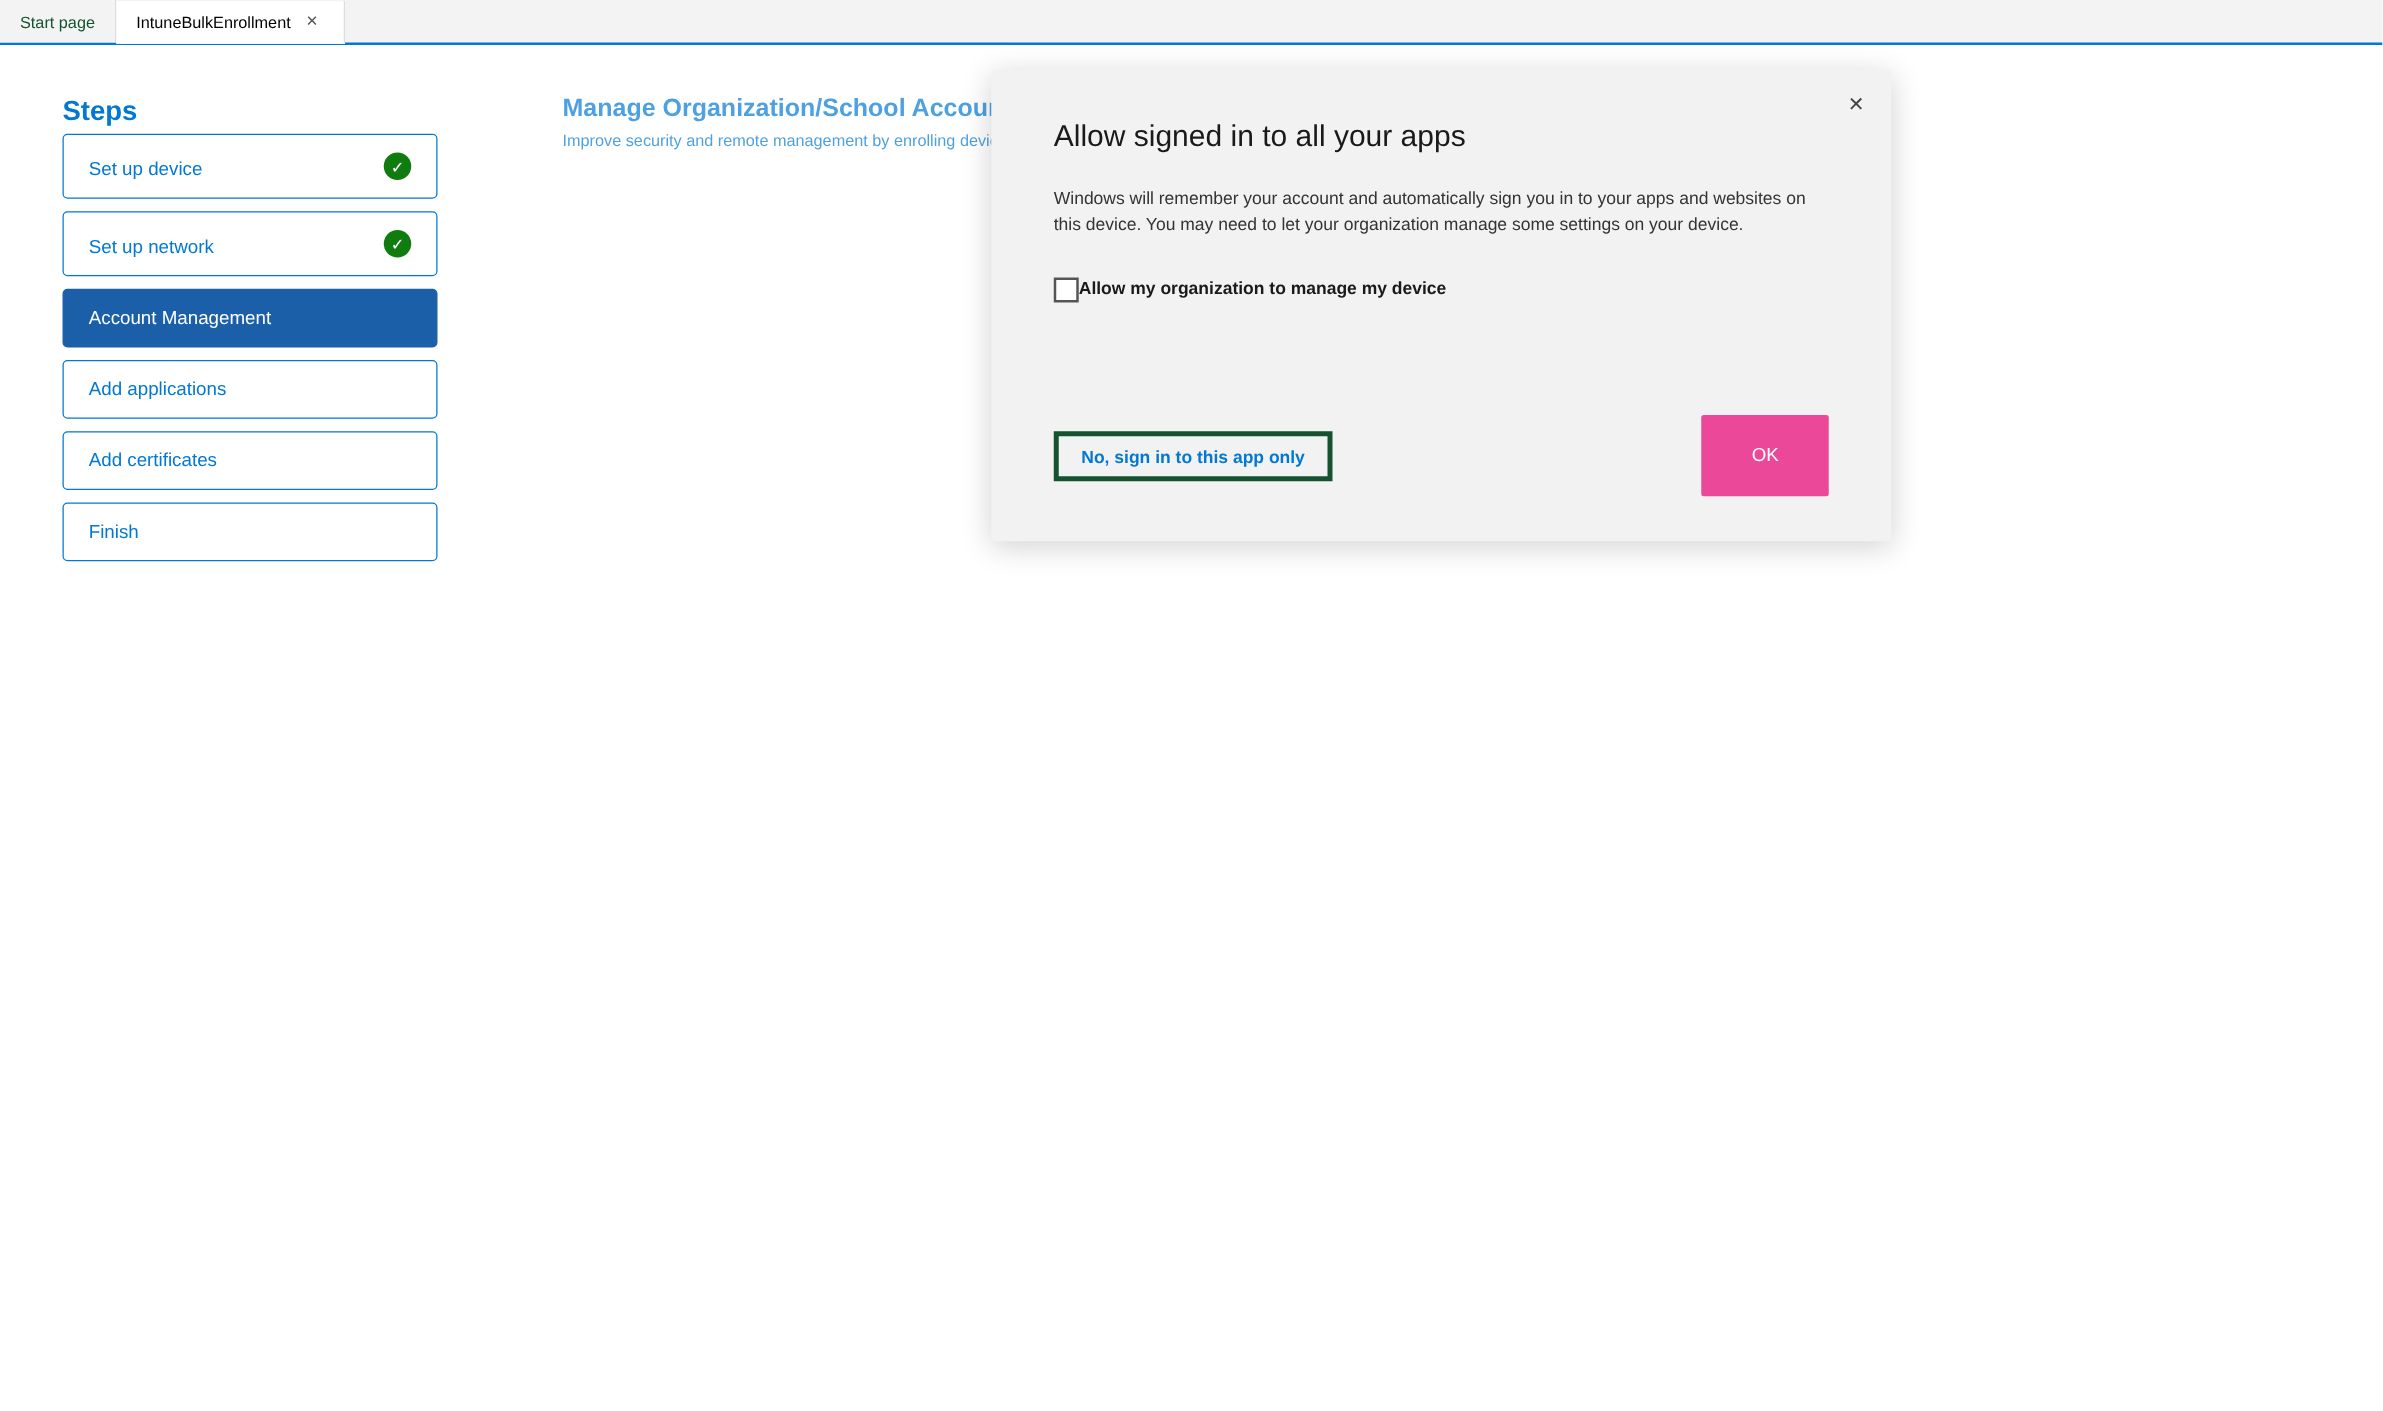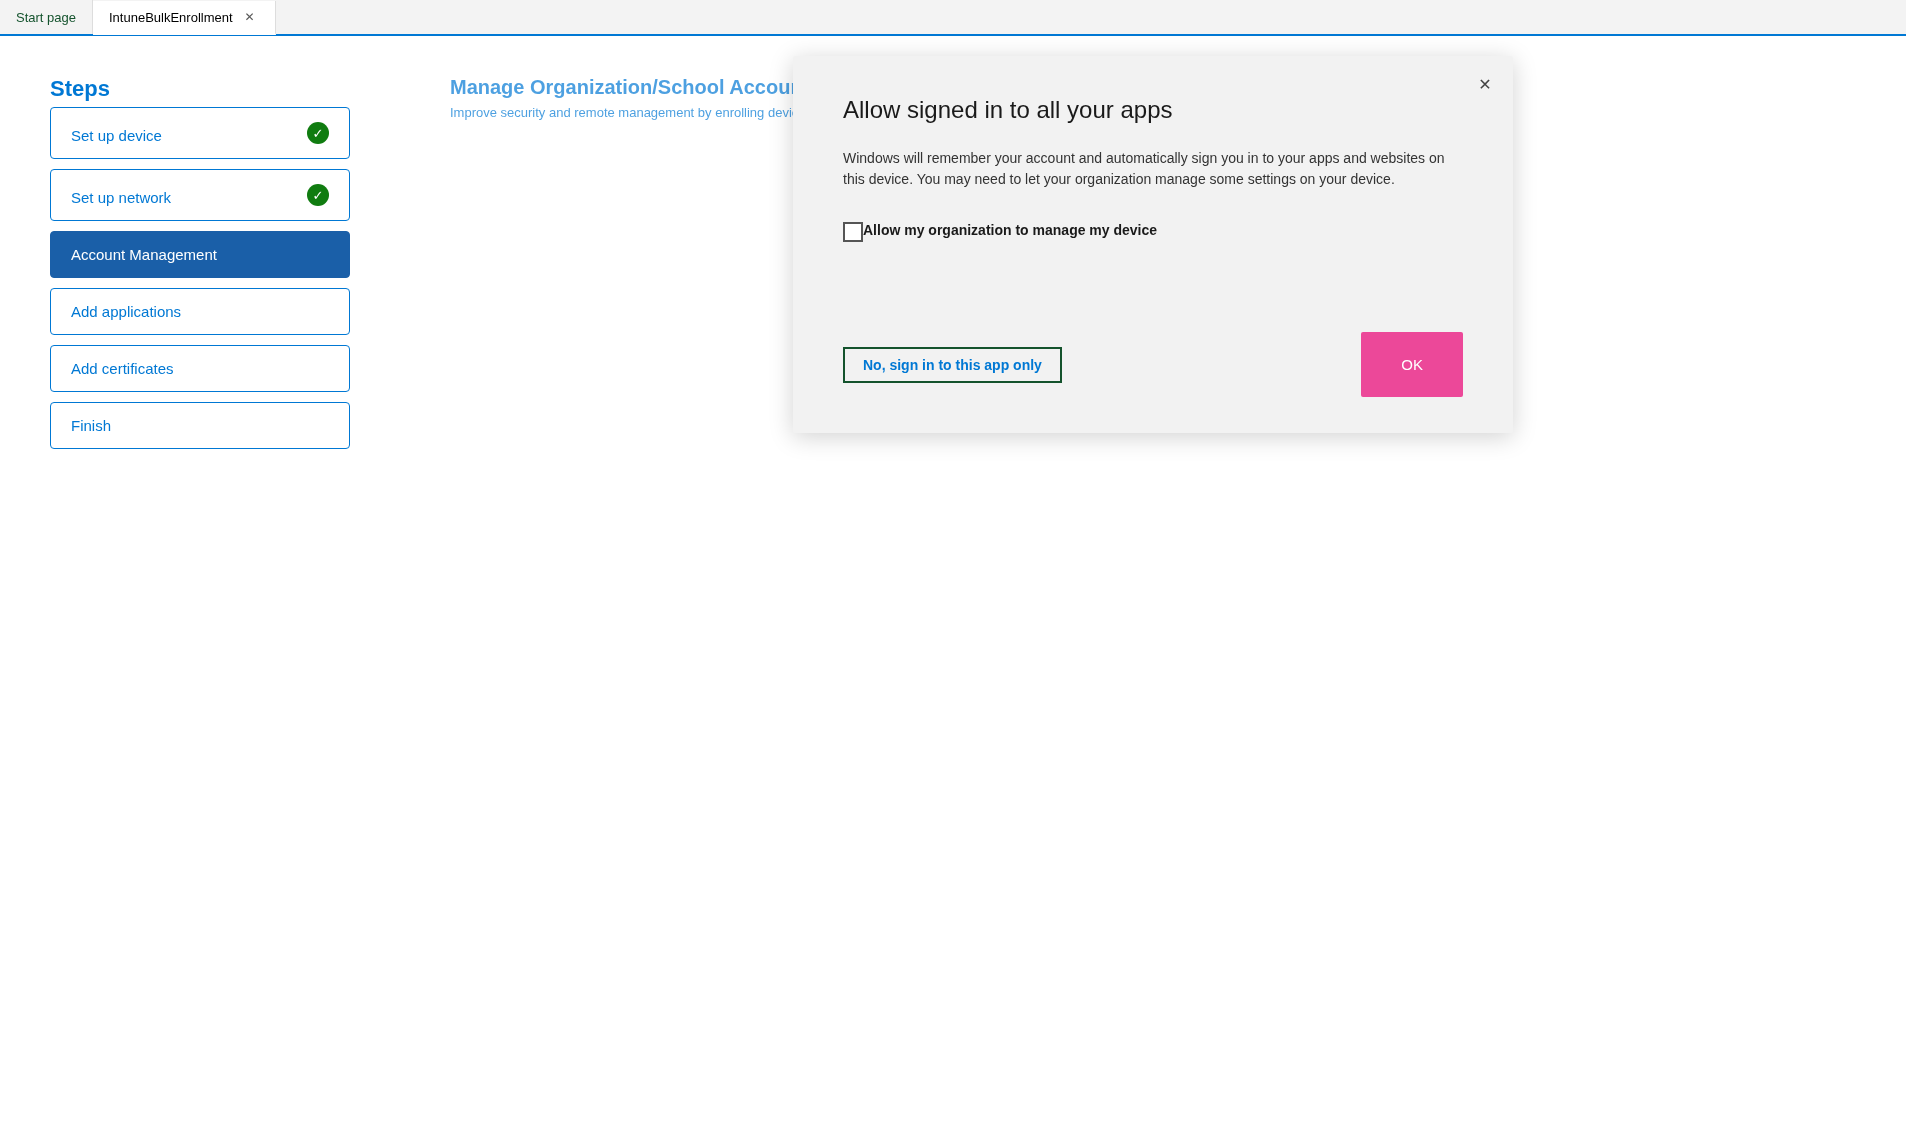--- a/index.html
+++ b/index.html
@@ -186,21 +186,21 @@
       color: #1a1a1a;
     }
     .dialog-footer {
       display: flex;
       align-items: center;
       justify-content: space-between;
       margin-top: 10px;
     }
     .btn-no-sign {
       padding: 8px 18px;
-      border: 2px solid #14532d;
+      border: 4px solid #14532d;
       background: transparent;
       color: #0078d4;
       font-size: 14px;
       font-weight: 600;
       cursor: pointer;
       font-family: 'Segoe UI', Arial, sans-serif;
     }
     .btn-ok {
       padding: 24px 40px;
       background: #ec4899;

